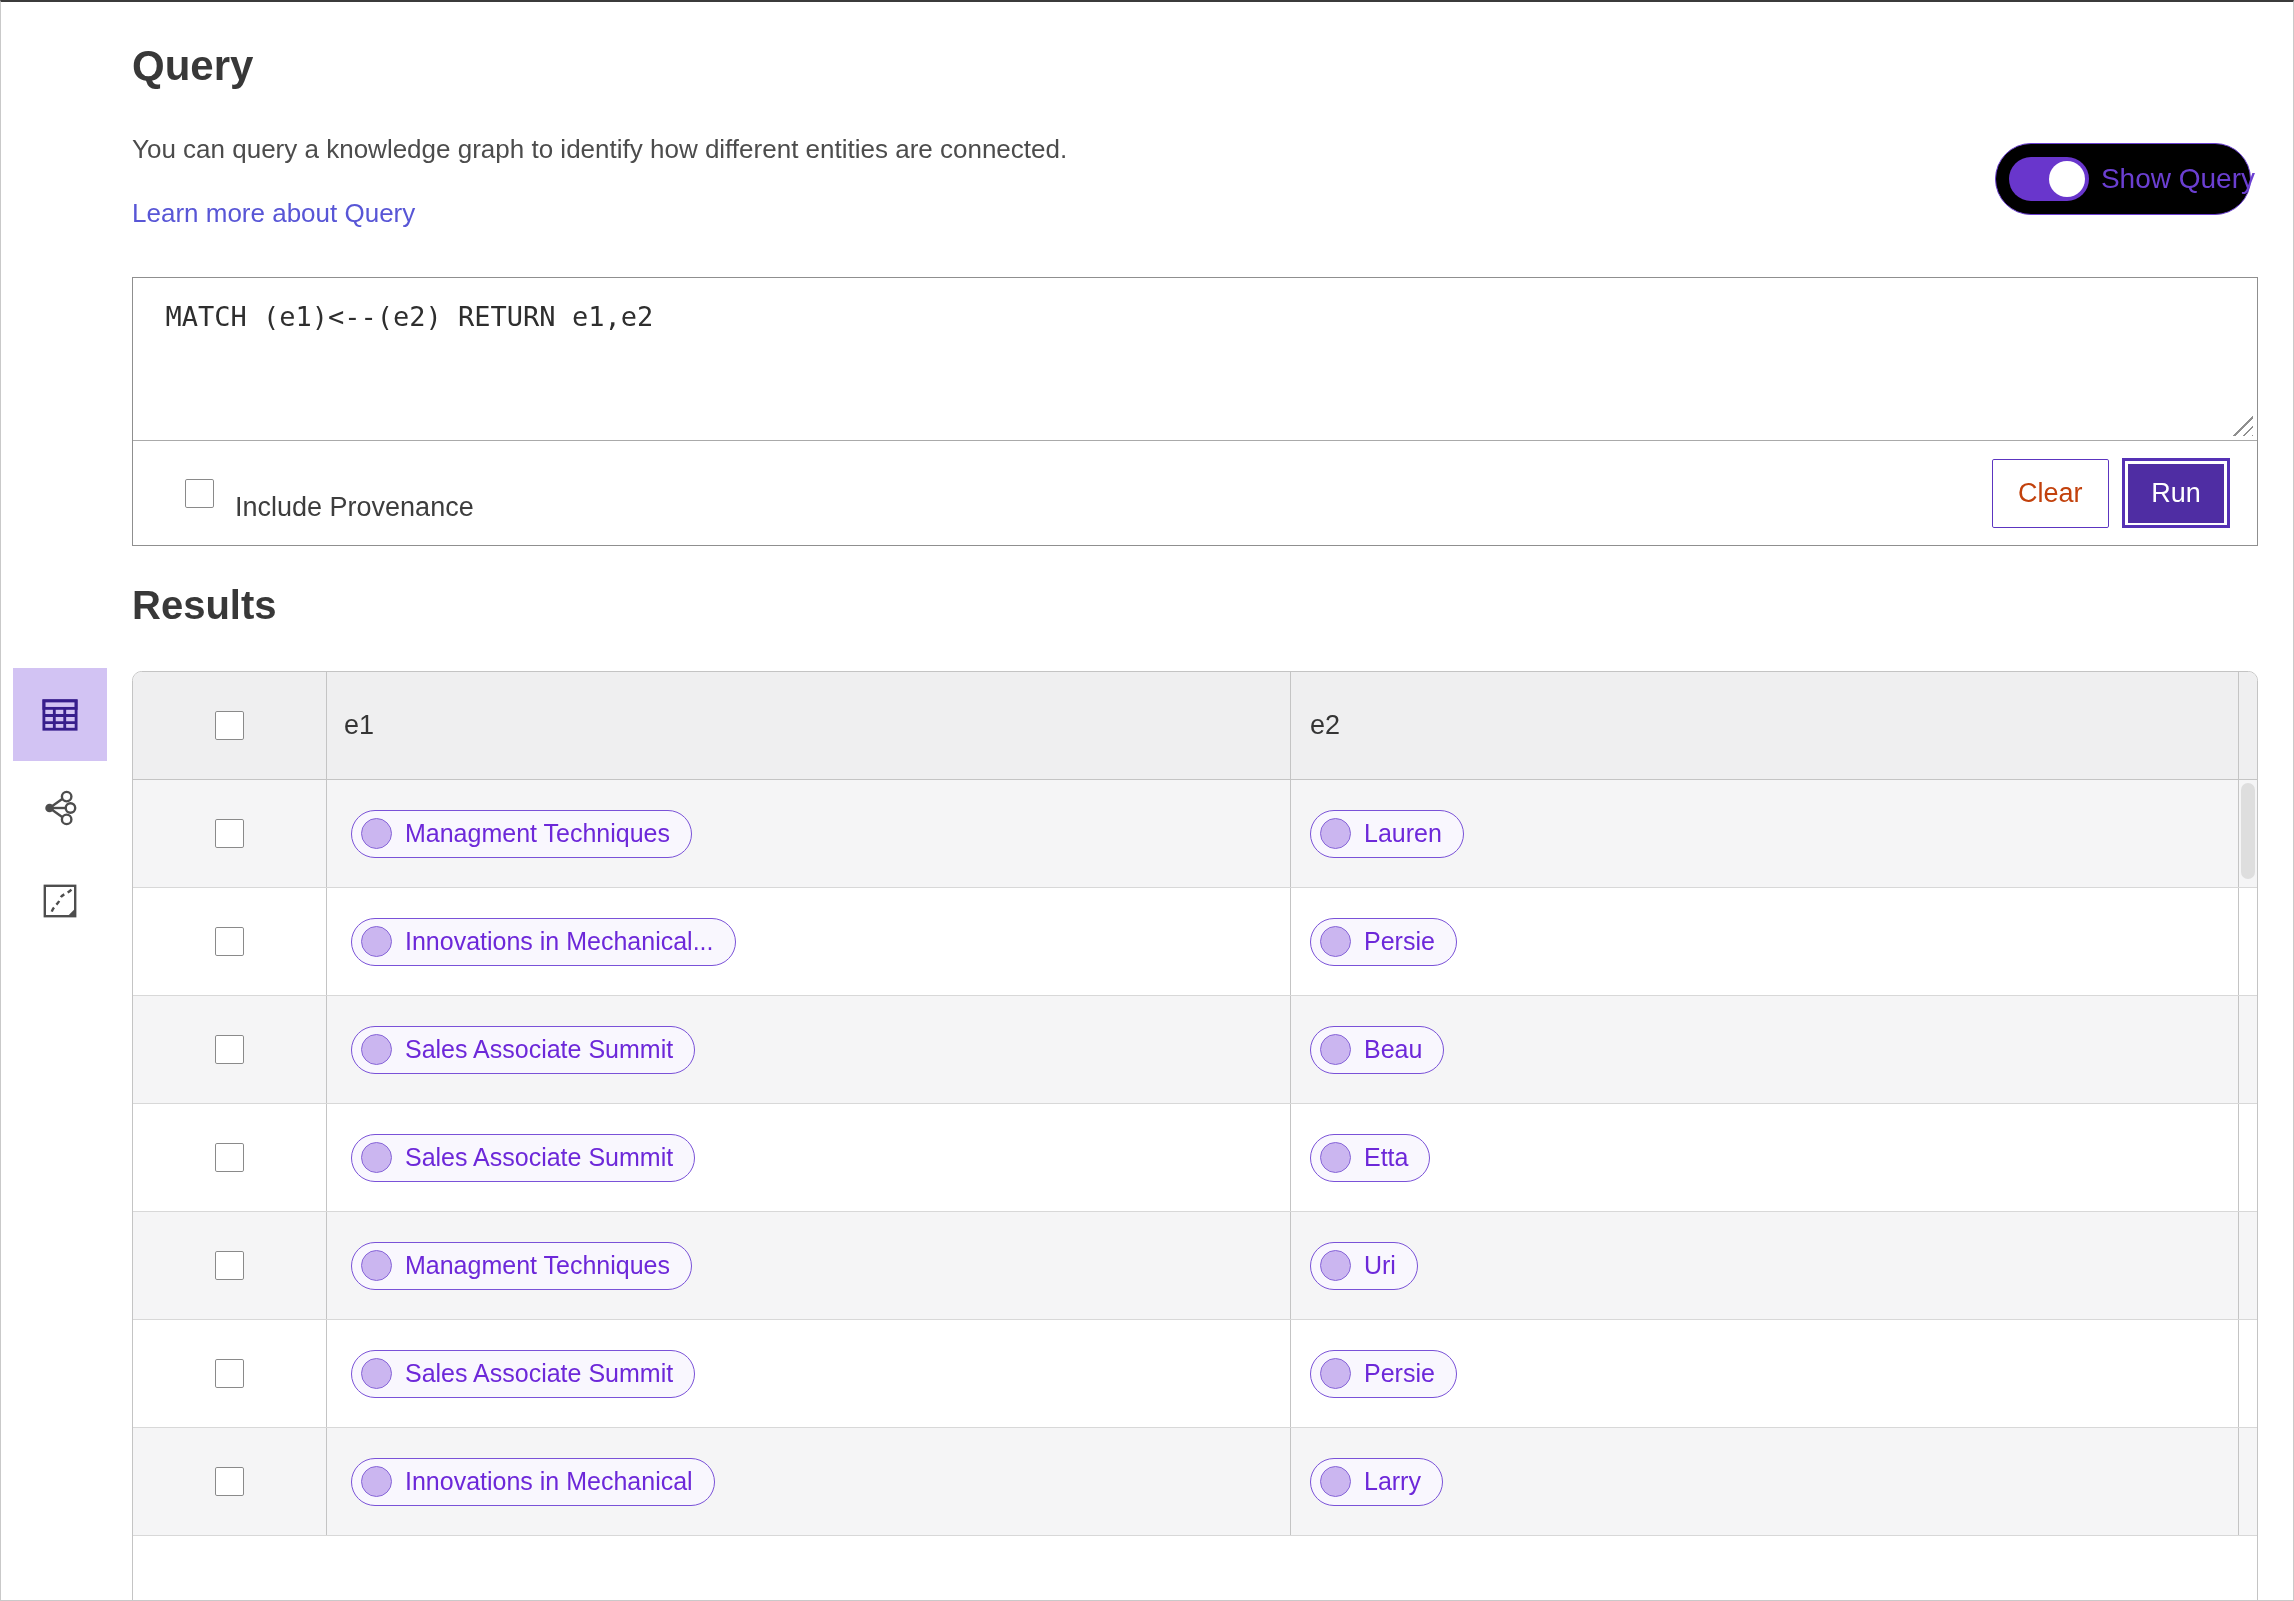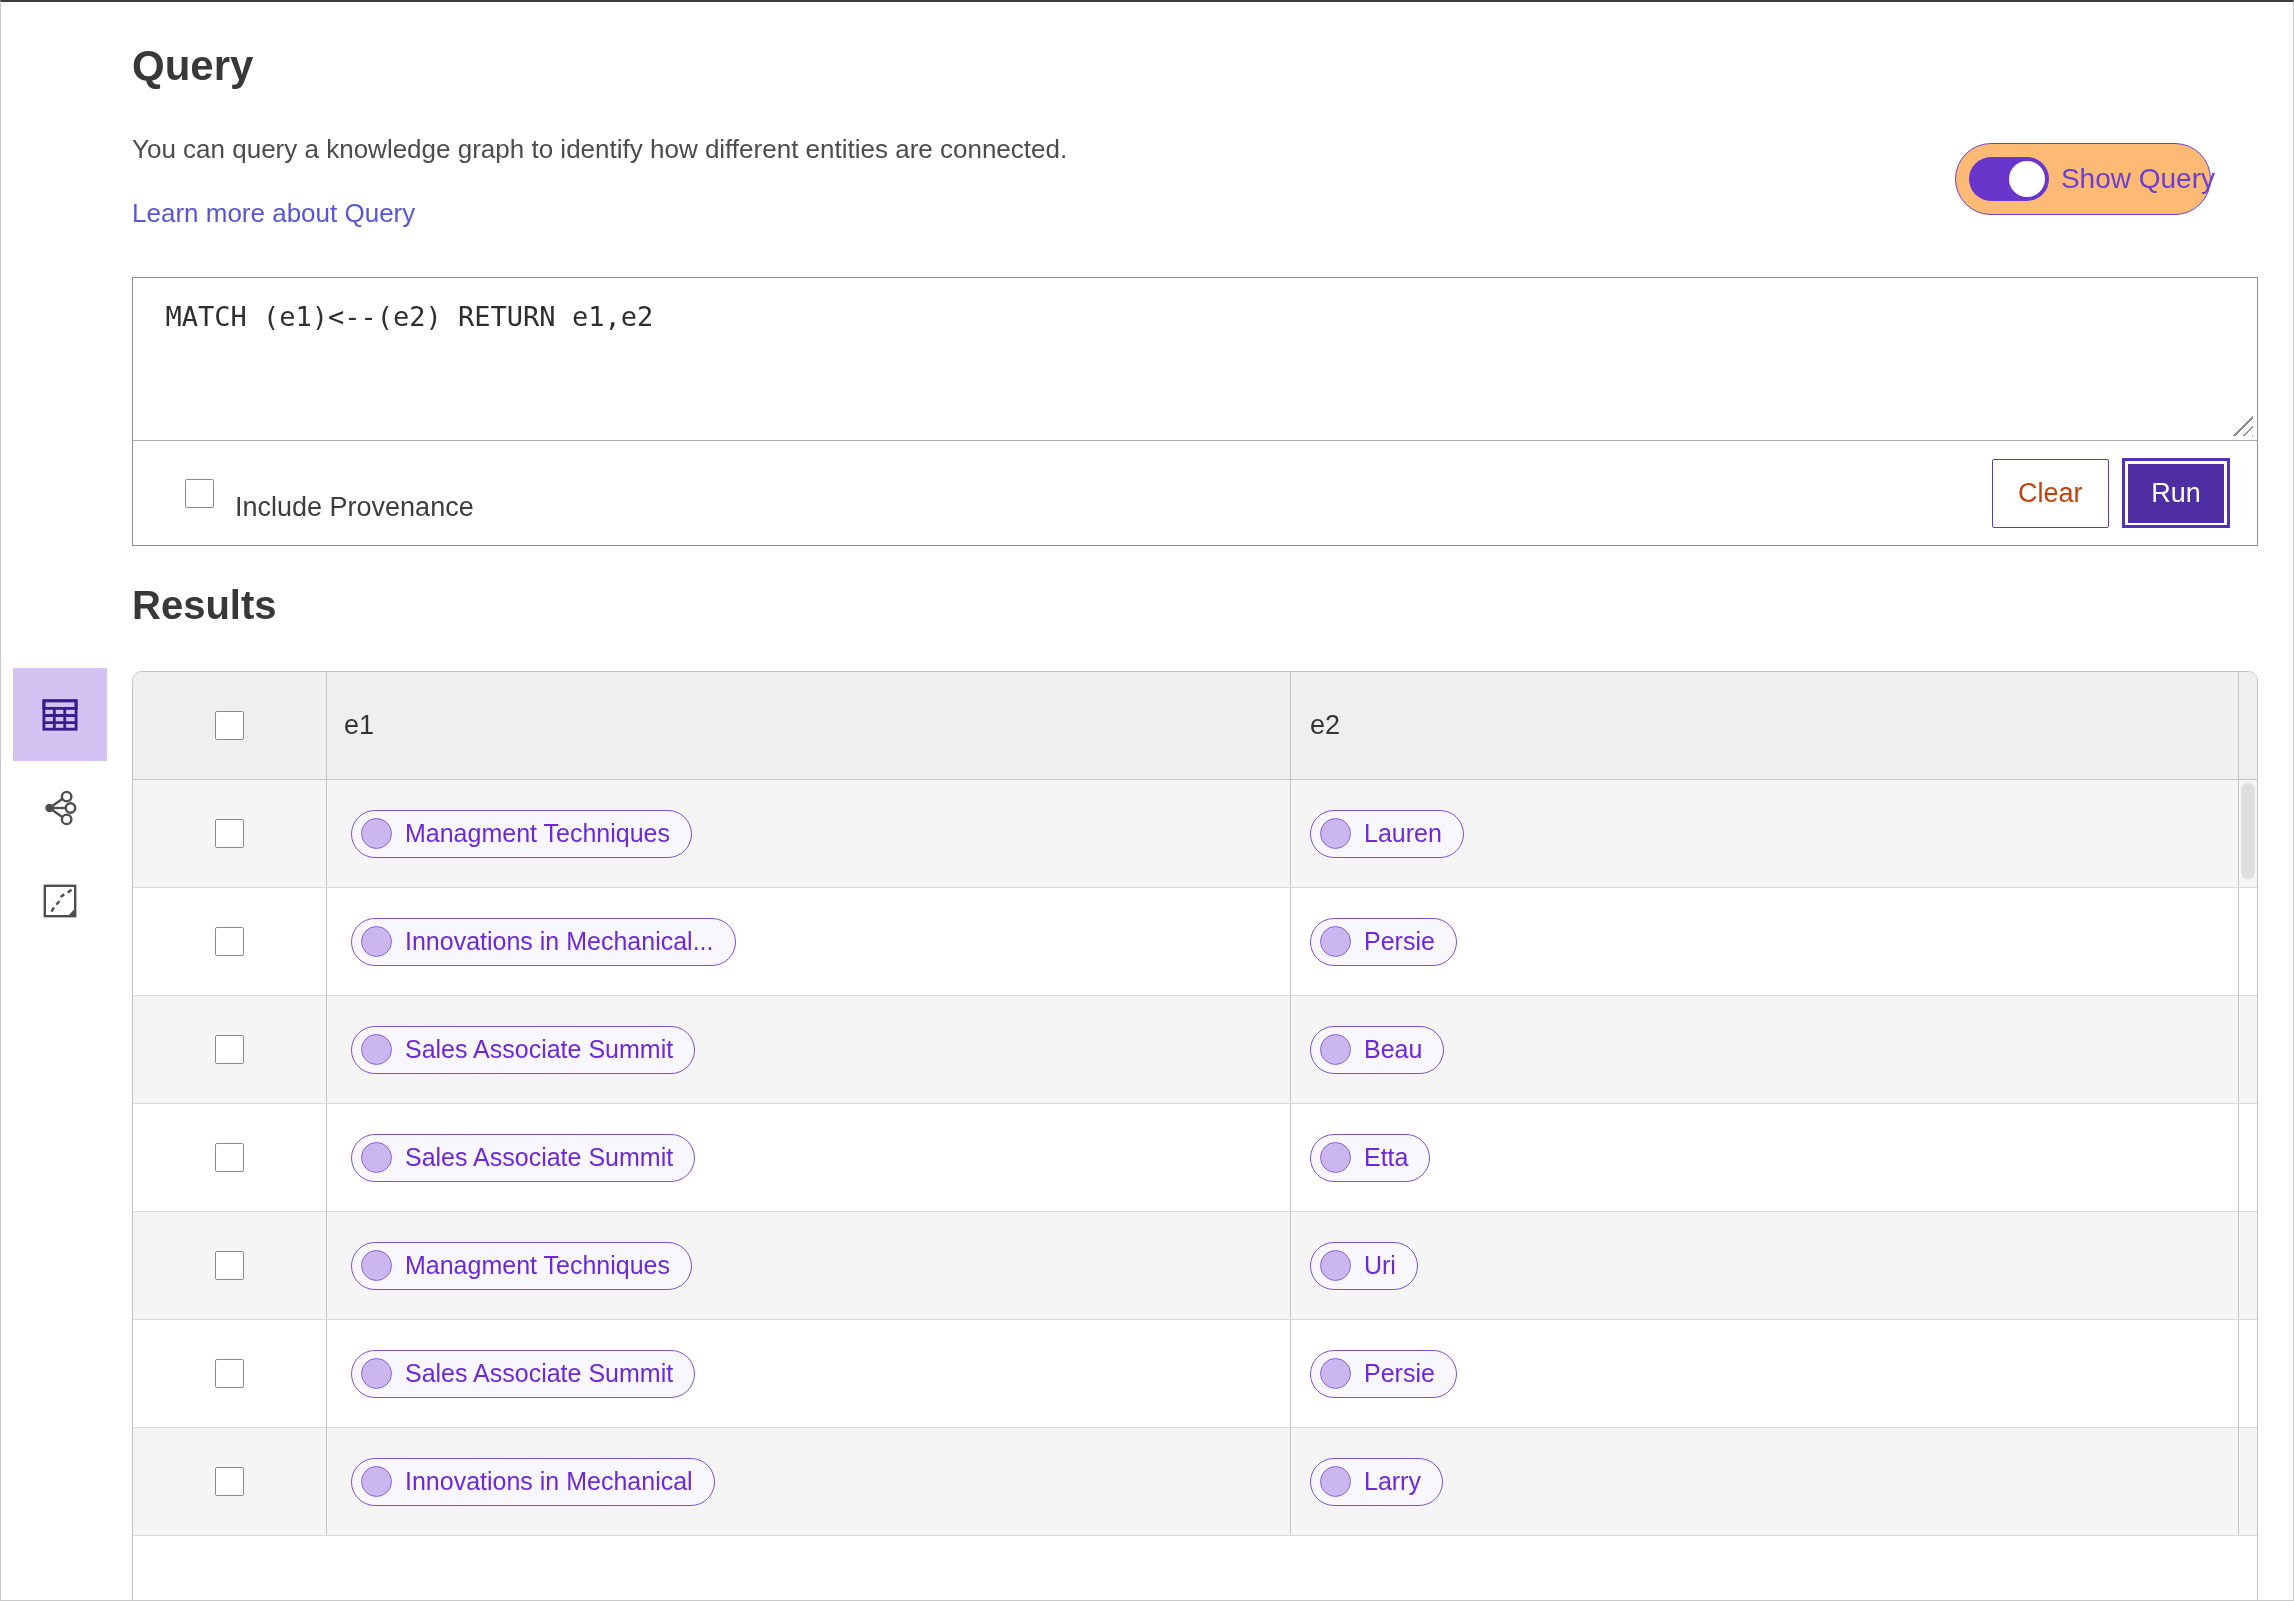--- a/index.html
+++ b/index.html
@@ -6,22 +6,22 @@
   .page{
     position:relative;width:2294px;height:1601px;box-sizing:border-box;
     background:#ffffff;border:1px solid #c9c9c9;border-top:2.9px solid #3b3b3b;
     font-family:"Liberation Sans",sans-serif;color:#3d3d3d;overflow:hidden;
   }
   
   .query-title{position:absolute;left:131px;top:40px;font-size:42px;font-weight:bold;color:#383838;}
   .query-desc{position:absolute;left:131px;top:132px;font-size:26px;color:#4c4c4c;}
   .learn-link{position:absolute;left:131px;top:196px;font-size:26px;color:#5856d6;text-decoration:none;cursor:pointer;}
   .show-query-btn{
-    position:absolute;left:1954px;top:141px;width:256px;height:72px;box-sizing:border-box;
-    border:1.9px solid #6b3fd1;border-radius:38px;background:#fdba74;
+    position:absolute;left:1994px;top:141px;width:256px;height:72px;box-sizing:border-box;
+    border:1.9px solid #6b3fd1;border-radius:38px;background:#000000;
     display:flex;align-items:center;gap:11.5px;padding:0 19px 0 13.4px;cursor:pointer;
   }
   .toggle-track{position:relative;width:80px;height:44px;border-radius:22px;background:#6936cc;flex:0 0 auto;}
   .toggle-knob{position:absolute;right:4.8px;top:3.8px;width:36px;height:36px;border-radius:50%;background:#ffffff;}
   .show-query-label{font-size:28px;color:#6b3fd1;white-space:nowrap;}
 
   .query-panel{
     position:absolute;left:131px;top:275px;width:2126px;height:269px;box-sizing:border-box;
     border:1.9px solid #8f8f8f;background:#fff;display:flex;flex-direction:column;
   }

